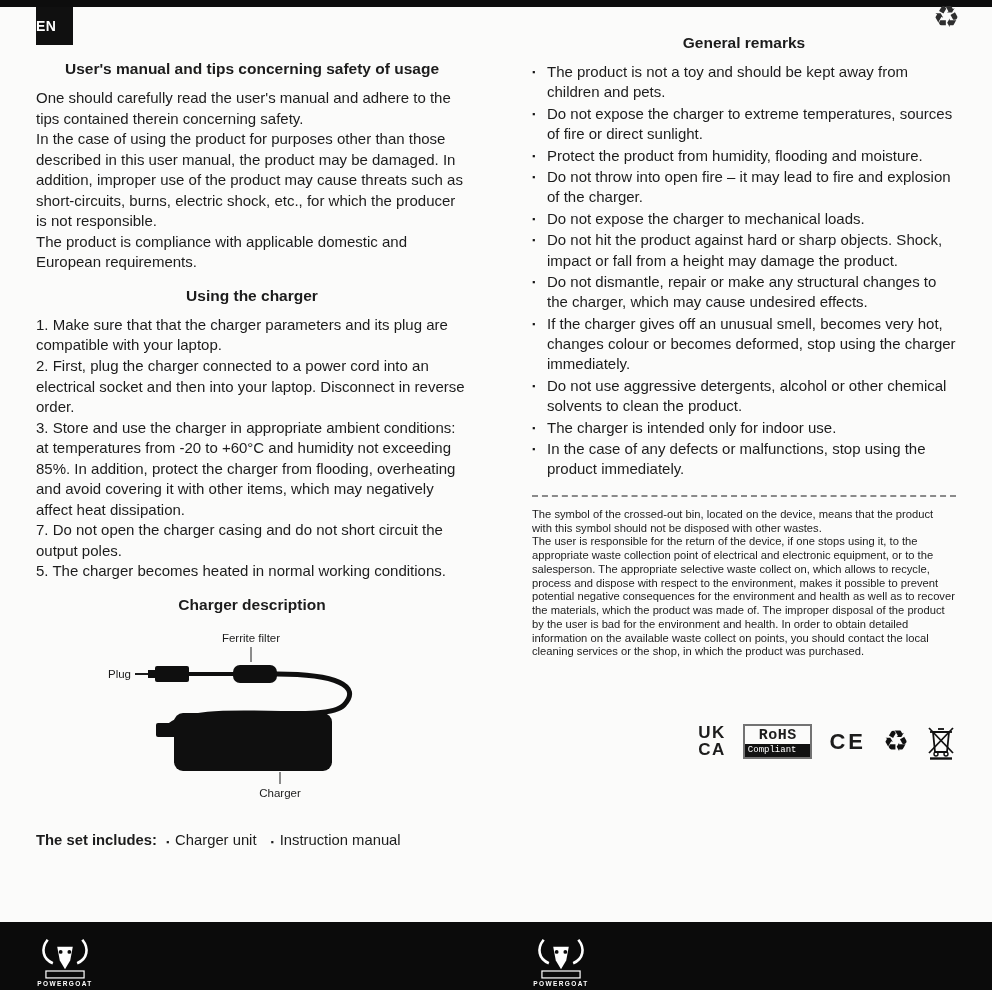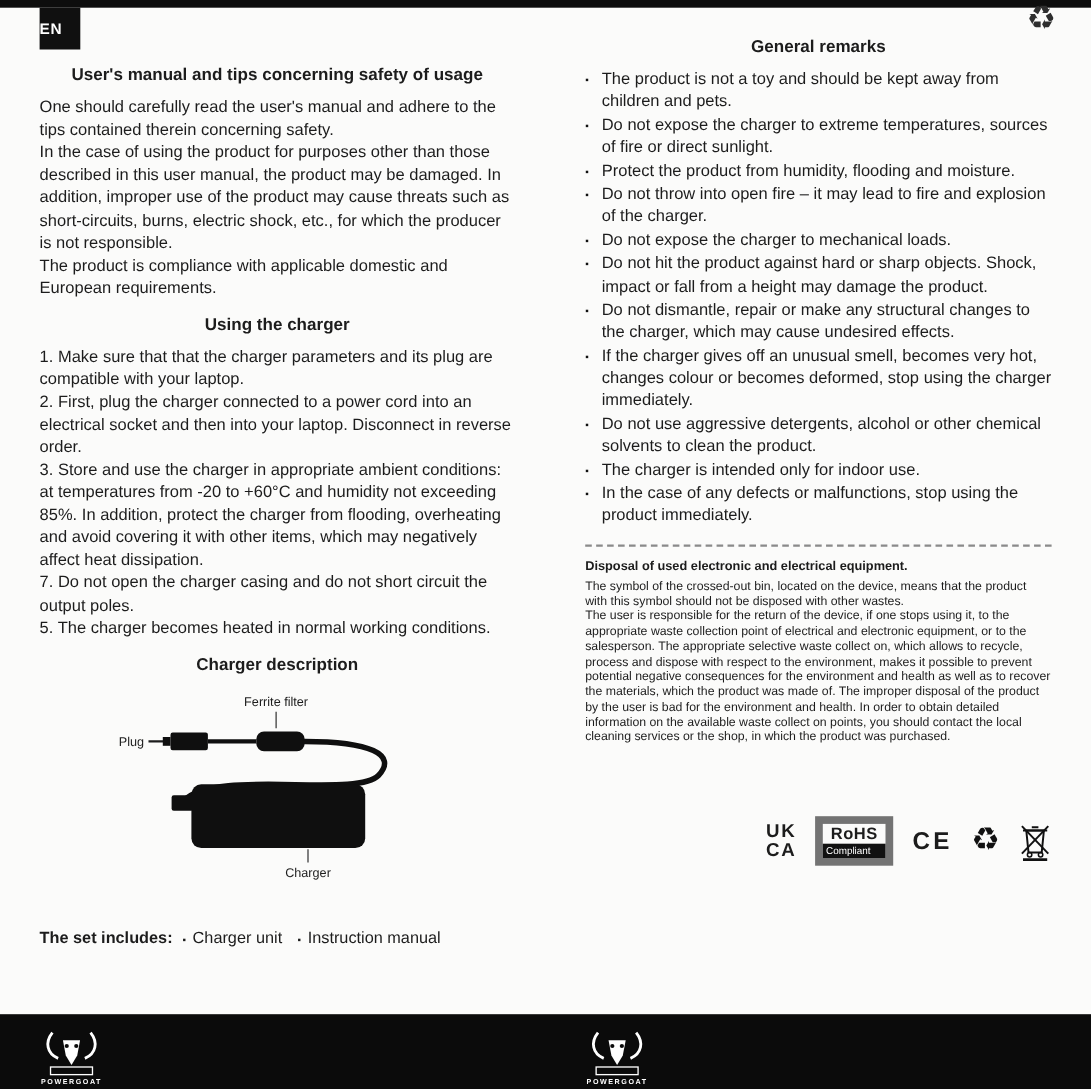--- a/index.html
+++ b/index.html
@@ -41,28 +41,28 @@
   .divider { border: none; border-top: 2px dashed #8a8a8a; margin: 15px 0 11px 0; }
 
   .disposal-heading { font-size: 11.6px; font-weight: bold; margin: 0 0 6px 0; }
   .disposal-text { font-size: 11.2px; line-height: 1.23; white-space: pre-line; }
 
   .marks-row {
     display: flex; align-items: center; justify-content: flex-end;
     gap: 17px; margin-top: 64px;
   }
   .ukca { font-weight: bold; font-size: 17px; line-height: 0.98; letter-spacing: 1.5px; text-align: center; }
-  .rohs { border: 7px solid #737373; text-align: center; min-width: 60px; }
+  .rohs { border: 2px solid #737373; text-align: center; min-width: 60px; font-family: Liberation Mono, monospace; }
   .rohs-name { font-weight: bold; font-size: 15px; padding: 1px 4px 0 4px; letter-spacing: .5px; }
   .rohs-sub { background: #111; color: #fff; font-size: 9px; padding: 1px 14px 2px 3px; }
   .ce-mark { font-size: 22px; font-weight: bold; letter-spacing: 3px; }
   .recycle-mark { font-size: 29px; color: #111; line-height: 1; }
 
   .diagram { margin: 2px 0 10px 0; }
-  .set-includes { display: flex; align-items: baseline; gap: 9px; font-size: 14.8px; margin-top: 24px; }
+  .set-includes { display: flex; align-items: baseline; gap: 9px; font-size: 14.8px; margin-top: 12px; }
   .set-includes .label { font-weight: bold; }
   .set-includes .inc-item { display: inline-flex; gap: 6px; align-items: baseline; }
   .set-includes .bullet { font-size: 9px; }
 
   .footer { position: absolute; left: 0; right: 0; bottom: 0; height: 68px; background: #0b0b0b; }
   .goat { position: absolute; bottom: 3px; width: 62px; text-align: center; color: #fff; }
   .goat-left { left: 34px; }
   .goat-center { left: 530px; }
   .goat .brand { display: block; font-size: 6.5px; letter-spacing: 1.4px; margin-top: -4px; font-weight: bold; }
 </style>
@@ -183,21 +183,20 @@
         <span>The charger is intended only for indoor use.</span>
       </div>
         <div class="bullet-item">
         <span class="bullet">▪</span>
         <span>In the case of any defects or malfunctions, stop using the product immediately.</span>
       </div>
       </div>
 
     <hr class="divider">
 
-    <div class="disposal-heading">Disposal of used electronic and electrical equipment.</div>
     <div class="disposal-text">The symbol of the crossed-out bin, located on the device, means that the product with this symbol should not be disposed with other wastes.
 The user is responsible for the return of the device, if one stops using it, to the appropriate waste collection point of electrical and electronic equipment, or to the salesperson. The appropriate selective waste collect on, which allows to recycle, process and dispose with respect to the environment, makes it possible to prevent potential negative consequences for the environment and health as well as to recover the materials, which the product was made of. The improper disposal of the product by the user is bad for the environment and health. In order to obtain detailed information on the available waste collect on points, you should contact the local cleaning services or the shop, in which the product was purchased.</div>
 
     <div class="marks-row">
       <div class="ukca">
         <div>UK</div>
         <div>CA</div>
       </div>
       <div class="rohs">
         <div class="rohs-name">RoHS</div>

